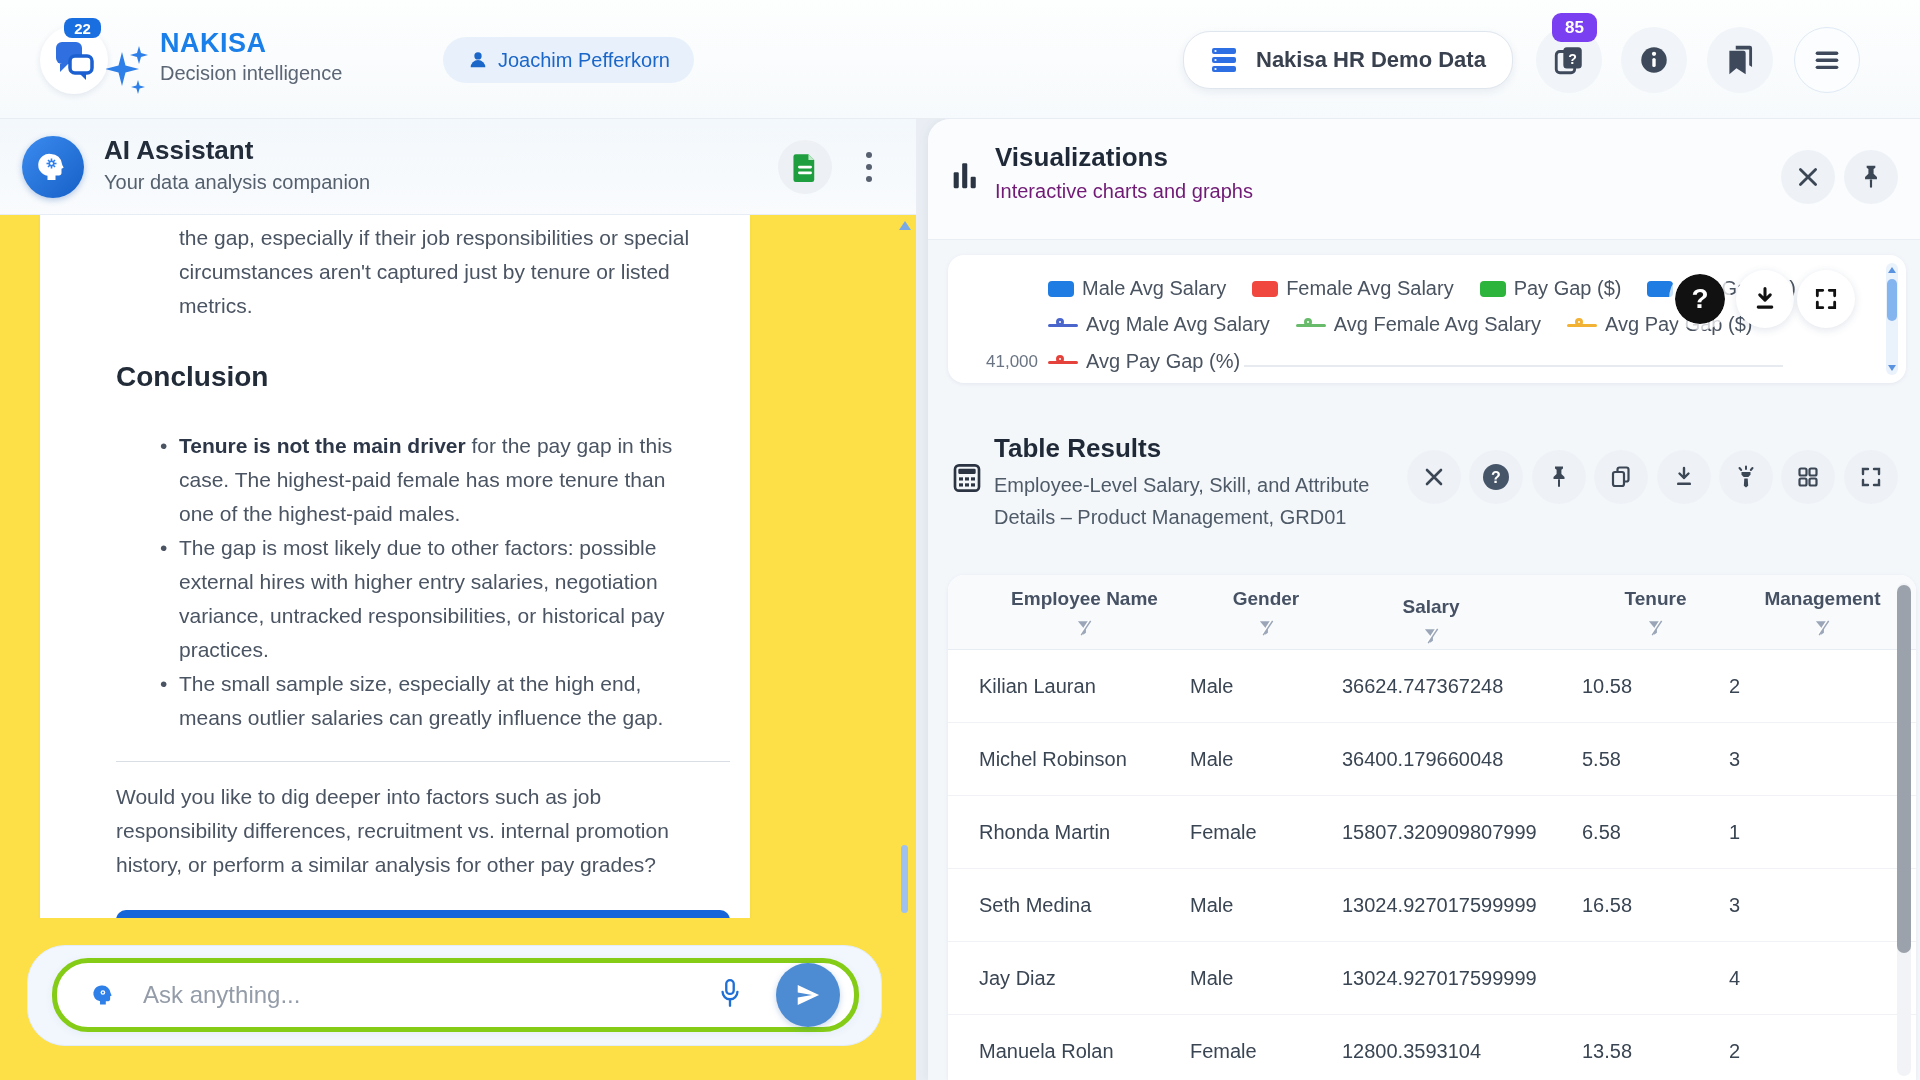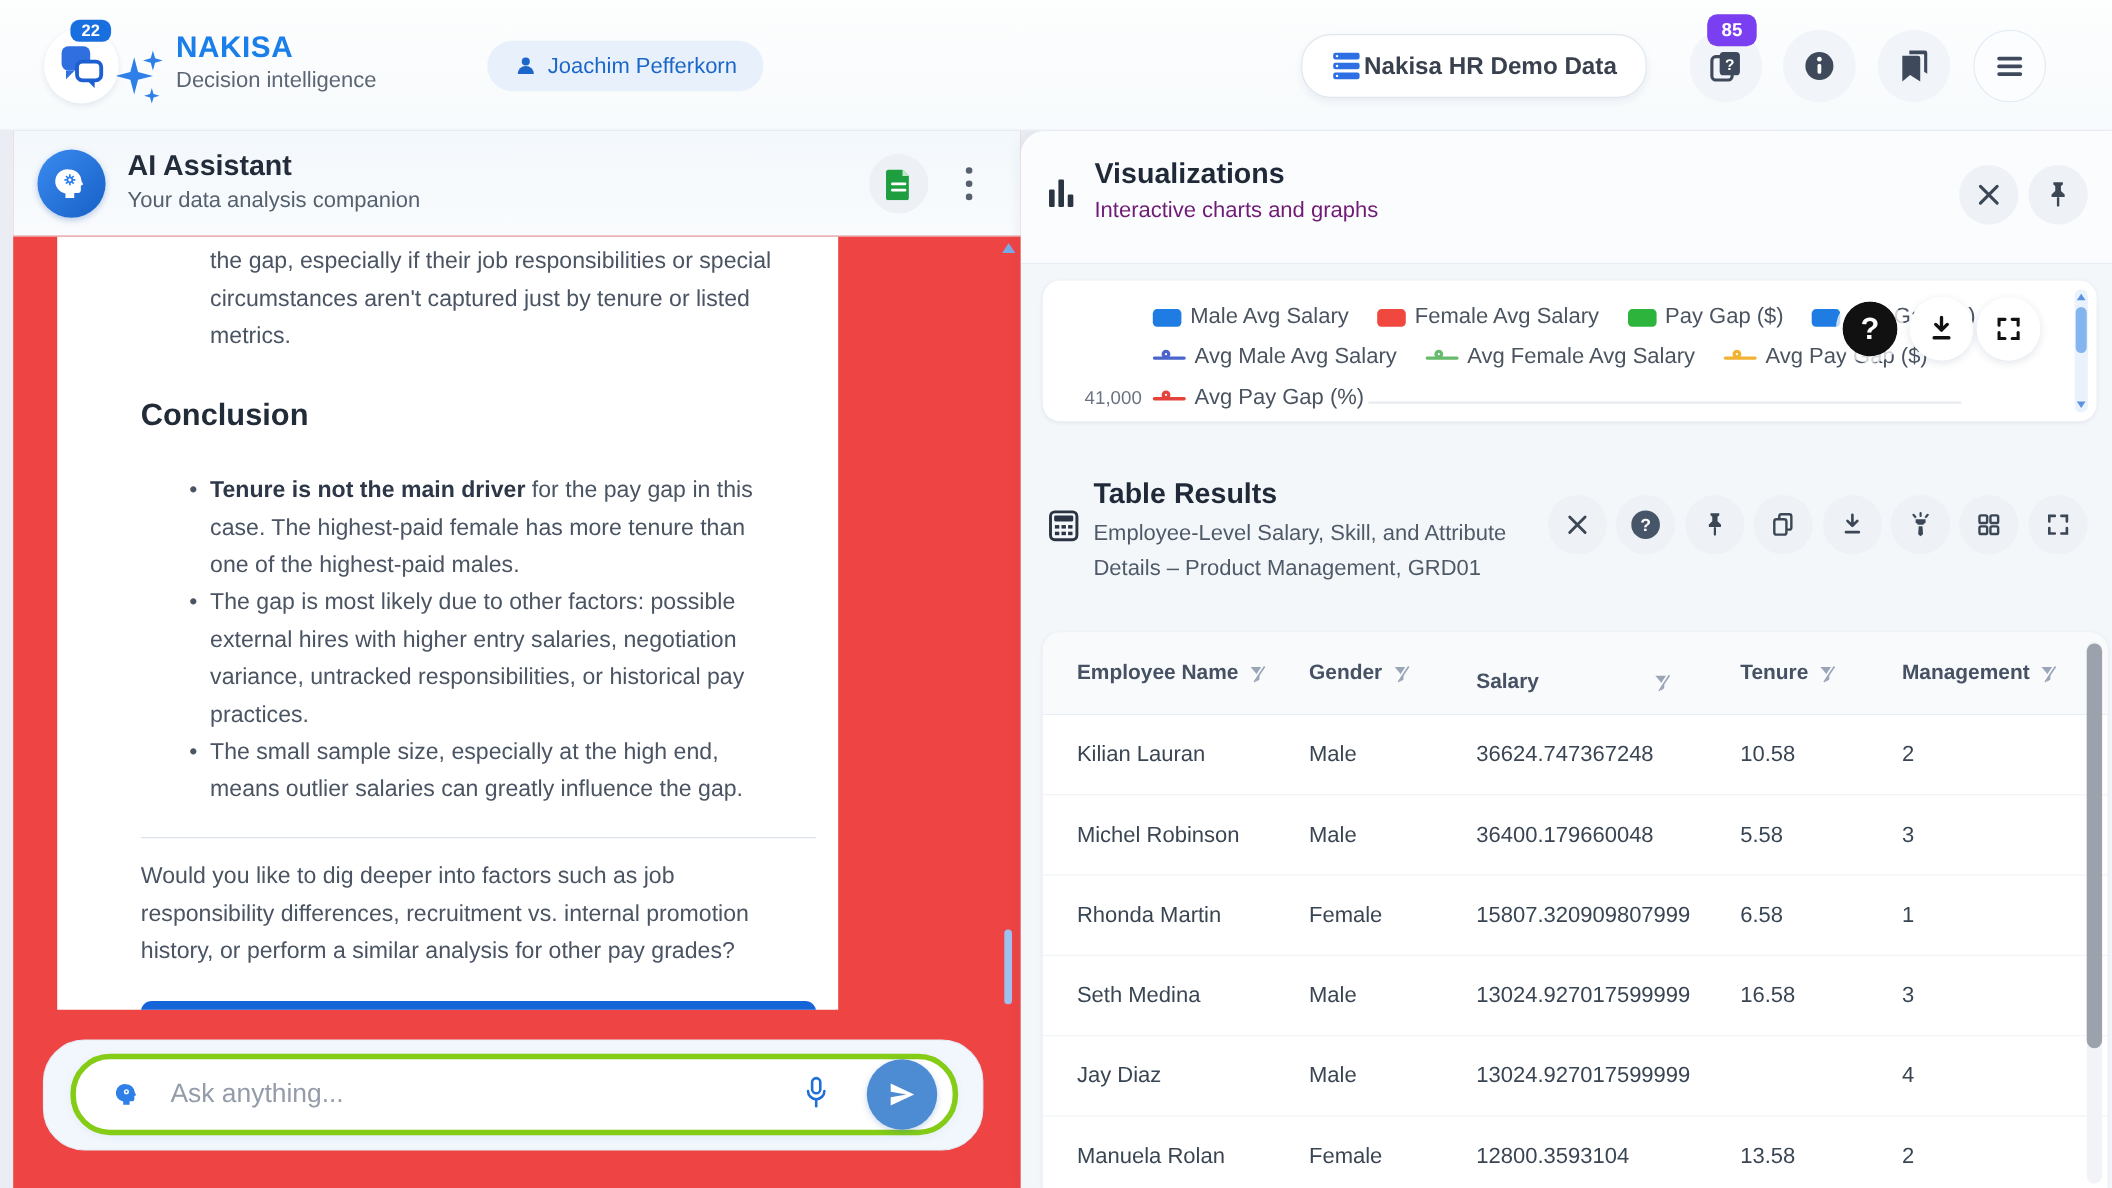--- a/index.html
+++ b/index.html
@@ -17,31 +17,31 @@
     justify-content:center; padding:0 7px; z-index:3; }
   .sparkles { position:absolute; left:106px; top:44px; }
   .brand { position:absolute; left:160px; top:28px; }
   .brand-name { font-size:27px; font-weight:bold; color:#1a7fe8; letter-spacing:.5px; }
   .brand-tag { font-size:20px; color:#5b6574; margin-top:3px; }
   .user-pill { position:absolute; left:443px; top:37px; height:46px; border-radius:23px; background:#e8f1fb;
     display:flex; align-items:center; gap:9px; padding:0 24px; }
   .user-pill span { color:#1b66c9; font-size:20px; }
   .dataset-btn { position:absolute; left:1183px; top:31px; height:58px; border-radius:27px; background:#fff;
     border:1px solid #e0e6ee; box-shadow:0 3px 8px rgba(40,70,120,.08); display:flex; align-items:center;
-    gap:2px; padding:0 26px; }
+    gap:18px; padding:0 26px; }
   .dataset-btn span { color:#39414f; font-size:22px; font-weight:bold; }
   .circ-btn { position:absolute; top:27px; width:66px; height:66px; border-radius:50%; background:#f1f4f8;
     display:flex; align-items:center; justify-content:center; }
   .circ-btn.menu { background:#fbfdff; border:1px solid #e0eaf4; }
   .help-badge { position:absolute; left:1552px; top:13px; min-width:45px; height:29px; background:#7b3ff2;
     color:#fff; font-size:17px; font-weight:bold; border-radius:9px; display:flex; align-items:center;
     justify-content:center; z-index:3; }
 
   
-  .left-panel { position:absolute; left:12px; top:119px; width:916px; height:961px; background:#ef4444; }
+  .left-panel { position:absolute; left:0; top:119px; width:916px; height:961px; background:#fde047; }
   .lp-head { position:absolute; left:0; top:0; width:100%; height:96px;
     background:linear-gradient(180deg,#f3f8fc,#f9fbfd); border-bottom:1px solid #e7edf4; }
   .ai-avatar { position:absolute; left:22px; top:17px; width:62px; height:62px; border-radius:50%;
     background:linear-gradient(135deg,#3b8bf0,#1660c6); display:flex; align-items:center; justify-content:center;
     box-shadow:0 2px 6px rgba(20,80,170,.3); }
   .lp-title { position:absolute; left:104px; top:16px; font-size:26px; font-weight:bold; color:#232c3a; }
   .lp-sub { position:absolute; left:104px; top:52px; font-size:20px; color:#55606e; }
   .doc-circ { position:absolute; left:778px; top:21px; width:54px; height:54px; border-radius:50%;
     background:#edf0f5; display:flex; align-items:center; justify-content:center; }
   .kebab { position:absolute; left:845px; top:24px; width:48px; height:48px; display:flex; align-items:center; justify-content:center; }
@@ -108,21 +108,21 @@
   .ovl.w { width:58px; height:58px; background:#fff; box-shadow:0 2px 8px rgba(40,70,110,.14); top:15px; }
 
   .tbl-icon { position:absolute; left:23px; top:343px; }
   .tbl-title { position:absolute; left:66px; top:314px; font-size:26px; font-weight:bold; color:#1f2937; }
   .tbl-sub { position:absolute; left:66px; top:350px; font-size:20px; line-height:32px; color:#4e5a68; white-space:pre-line; }
 
   .table-card { position:absolute; left:20px; top:456px; width:968px; height:505px; background:#fff;
     border-radius:16px 16px 0 0; box-shadow:0 1px 4px rgba(40,70,110,.08); }
   .t-head { display:grid; grid-template-columns:211px 152px 240px 147px 1fr; padding-left:31px; height:75px;
     align-items:center; background:#f8fafc; border-bottom:1px solid #e8edf3; border-radius:16px 16px 0 0; }
-  .t-head .cell { display:flex; align-items:center; gap:9px; font-size:19px; font-weight:bold; color:#465163; }
+  .t-head .cell { display:flex; align-items:center; gap:9px; font-size:19px; font-weight:bold; color:#465163;flex-direction:column; }
   .t-head .cell.spread { justify-content:space-between; padding-right:62px;margin-top:16px; }
   .t-row { display:grid; grid-template-columns:211px 152px 240px 147px 1fr; padding-left:31px; height:73px;
     align-items:center; border-bottom:1px solid #f0f2f6; font-size:20px; color:#3a4553; }
   .tbl-scroll { position:absolute; right:5px; top:8px; bottom:4px; width:14px; background:#f1f3f6; border-radius:7px; }
   .tbl-thumb { position:absolute; left:0; top:2px; width:14px; height:368px; background:#9ba2ac; border-radius:7px; }
   svg { display:block; }
 </style>
 </head>
 <body>
 

